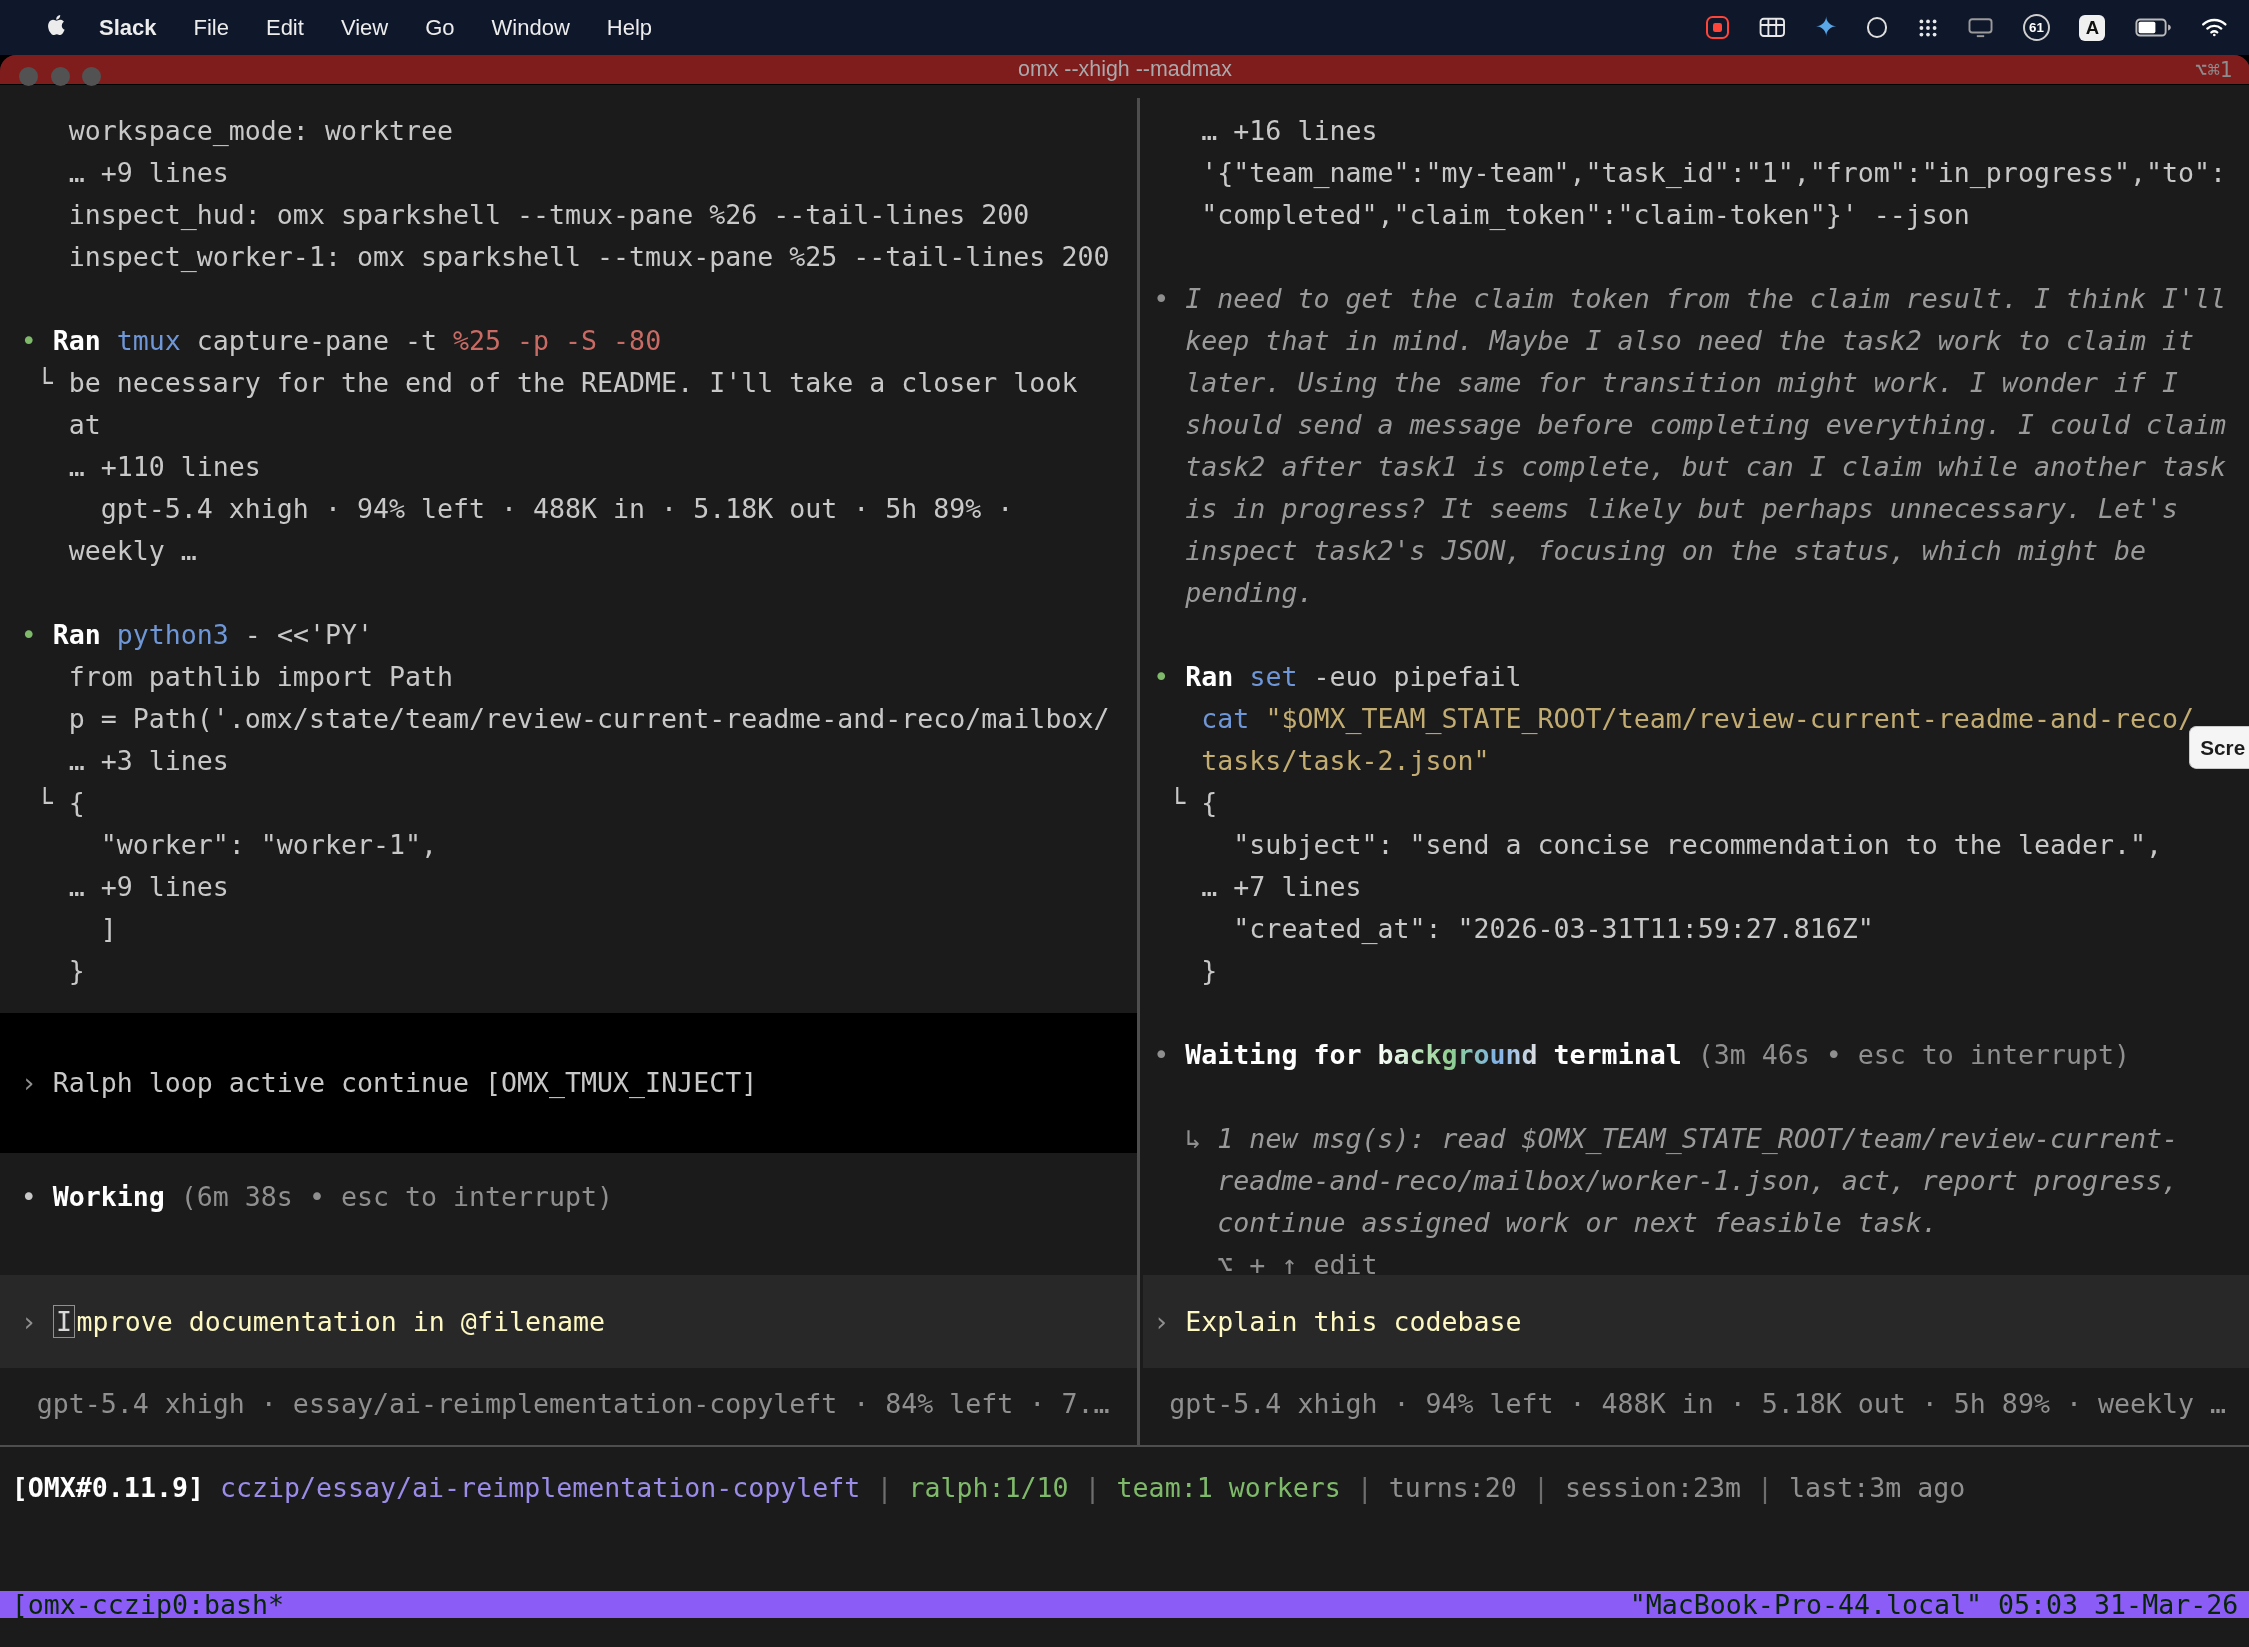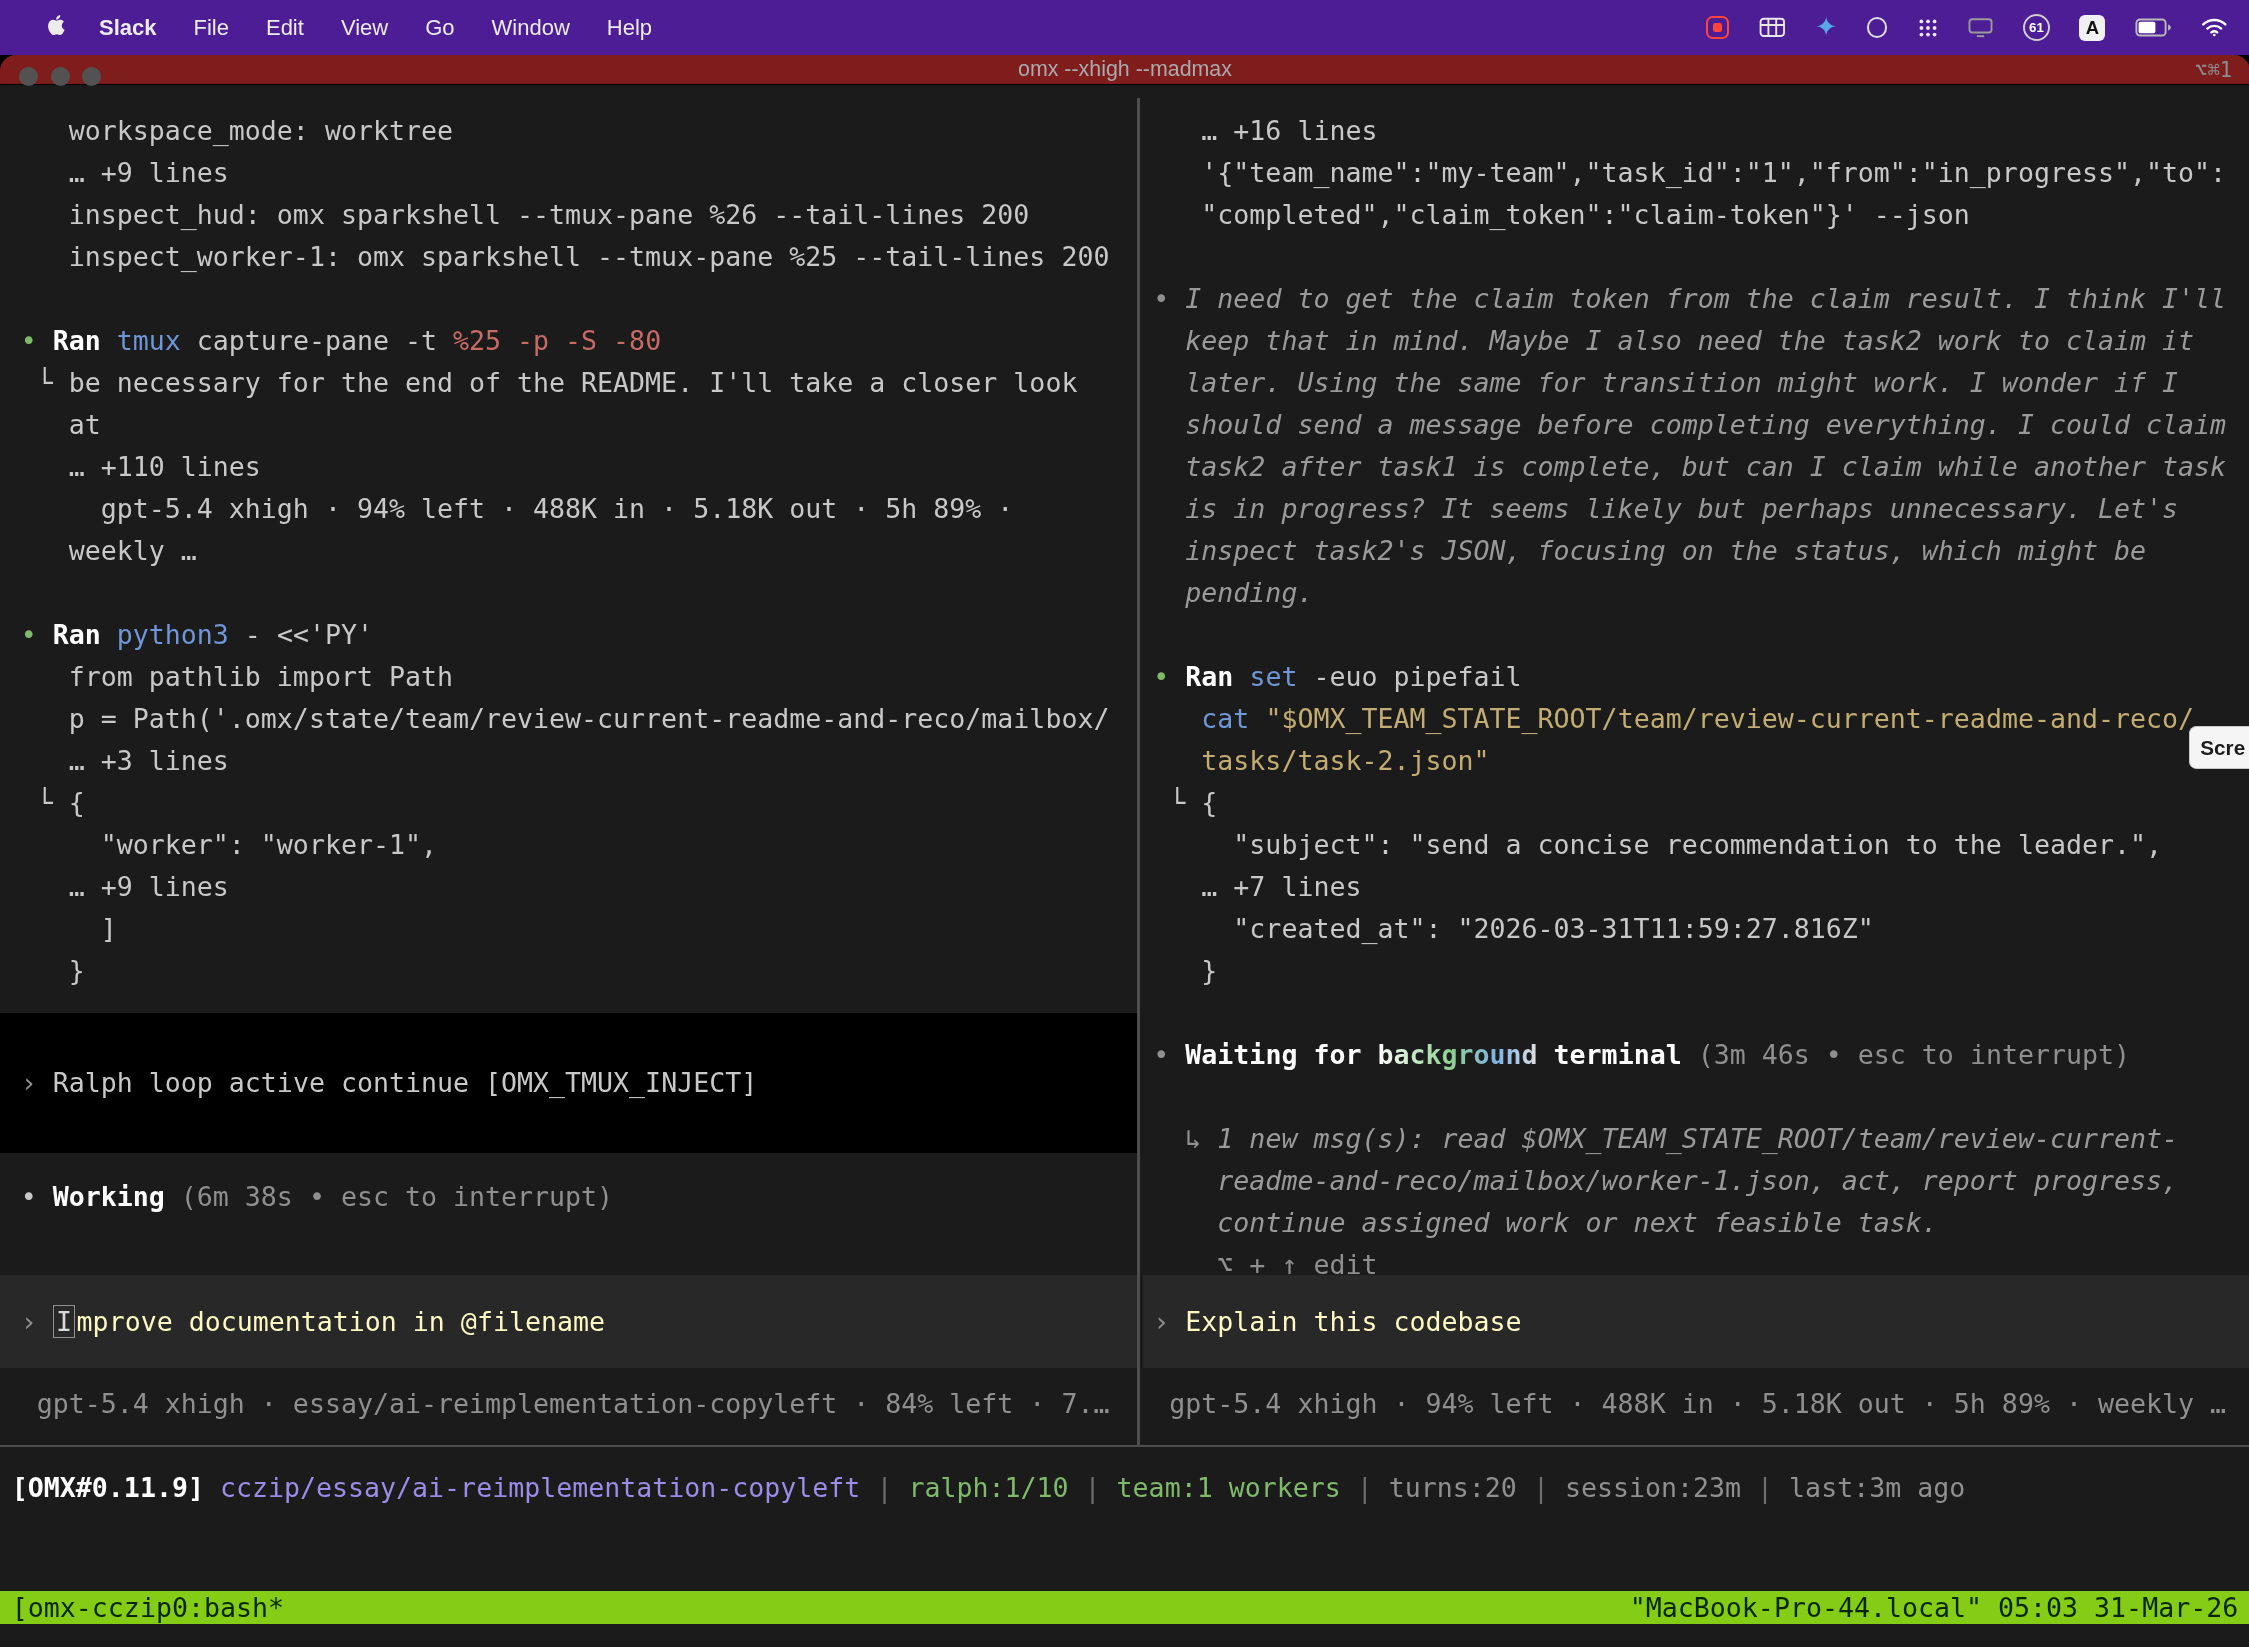--- a/index.html
+++ b/index.html
@@ -1,20 +1,20 @@
 <!DOCTYPE html>
 <html style="font-size:11.8px"><head>
 <meta charset="utf-8">
 <style>
   *{margin:0;padding:0;box-sizing:border-box}
   html,body{width:2250px;height:1648px;background:#000;overflow:hidden;position:relative;
     font-family:"DejaVu Sans Mono",monospace}
 
   
-  .menubar{position:absolute;top:0;left:0;width:2250px;height:55px;background:#4c1d95;
+  .menubar{position:absolute;top:0;left:0;width:2250px;height:55px;background:#0f172a;
     display:flex;align-items:center;color:#ececec;
     font-family:"Liberation Sans",sans-serif;font-size:22px}
   .apple{margin-left:29.5px;padding:0 16px;display:flex;align-items:center}
   .menu-item{padding:0 18.5px;white-space:nowrap}
   .menu-item.app{font-weight:bold}
   .menu-left{display:flex;align-items:center}
   .menu-right{margin-left:auto;display:flex;align-items:center;gap:29.5px;padding-right:22px}
   .mi{display:flex;align-items:center;justify-content:center}
   .ic-rec{width:23.6px;height:23.6px;border:2.2px solid #ff453a;border-radius:6.6px;display:flex;align-items:center;justify-content:center}
   .ic-rec span{width:8.9px;height:8.9px;background:#ff453a;border-radius:2.2px;display:block}
@@ -65,21 +65,21 @@
   .band{position:absolute;left:0;width:100%;display:flex;align-items:center}
   .band-ralph{top:915px;height:140px;background:#000000}
   .band-composer{top:1177px;height:93px;background:#282828}
   .abs-row{position:absolute;left:0;width:100%}
   .row-working{top:1078px}
   .row-footer{top:1285px}
 
   .omx-status{position:absolute;top:1369px;left:0;right:0}
   .omx-status .trow{padding-left:11.8px}
 
-  .tmux-bar{position:absolute;top:1493px;left:0;right:0;height:33px;background:#84cc16;
+  .tmux-bar{position:absolute;top:1493px;left:0;right:0;height:27px;background:#8b5cf6;
     color:#072607;font-size:26.6px;display:flex;align-items:center;justify-content:space-between;
     padding:0 11.8px;white-space:pre}
 
   .tooltip{position:absolute;top:726px;left:2189px;width:68px;height:43px;background:#f5f5f5;
     border:0.7px solid #c9c9c9;border-right:none;border-radius:7.4px 0 0 7.4px;color:#1c1c1c;
     font-family:"Liberation Sans",sans-serif;font-weight:bold;font-size:20.7px;
     display:flex;align-items:center;padding-left:10.3px;z-index:50;overflow:hidden}
 </style>
 </head>
 <body>

